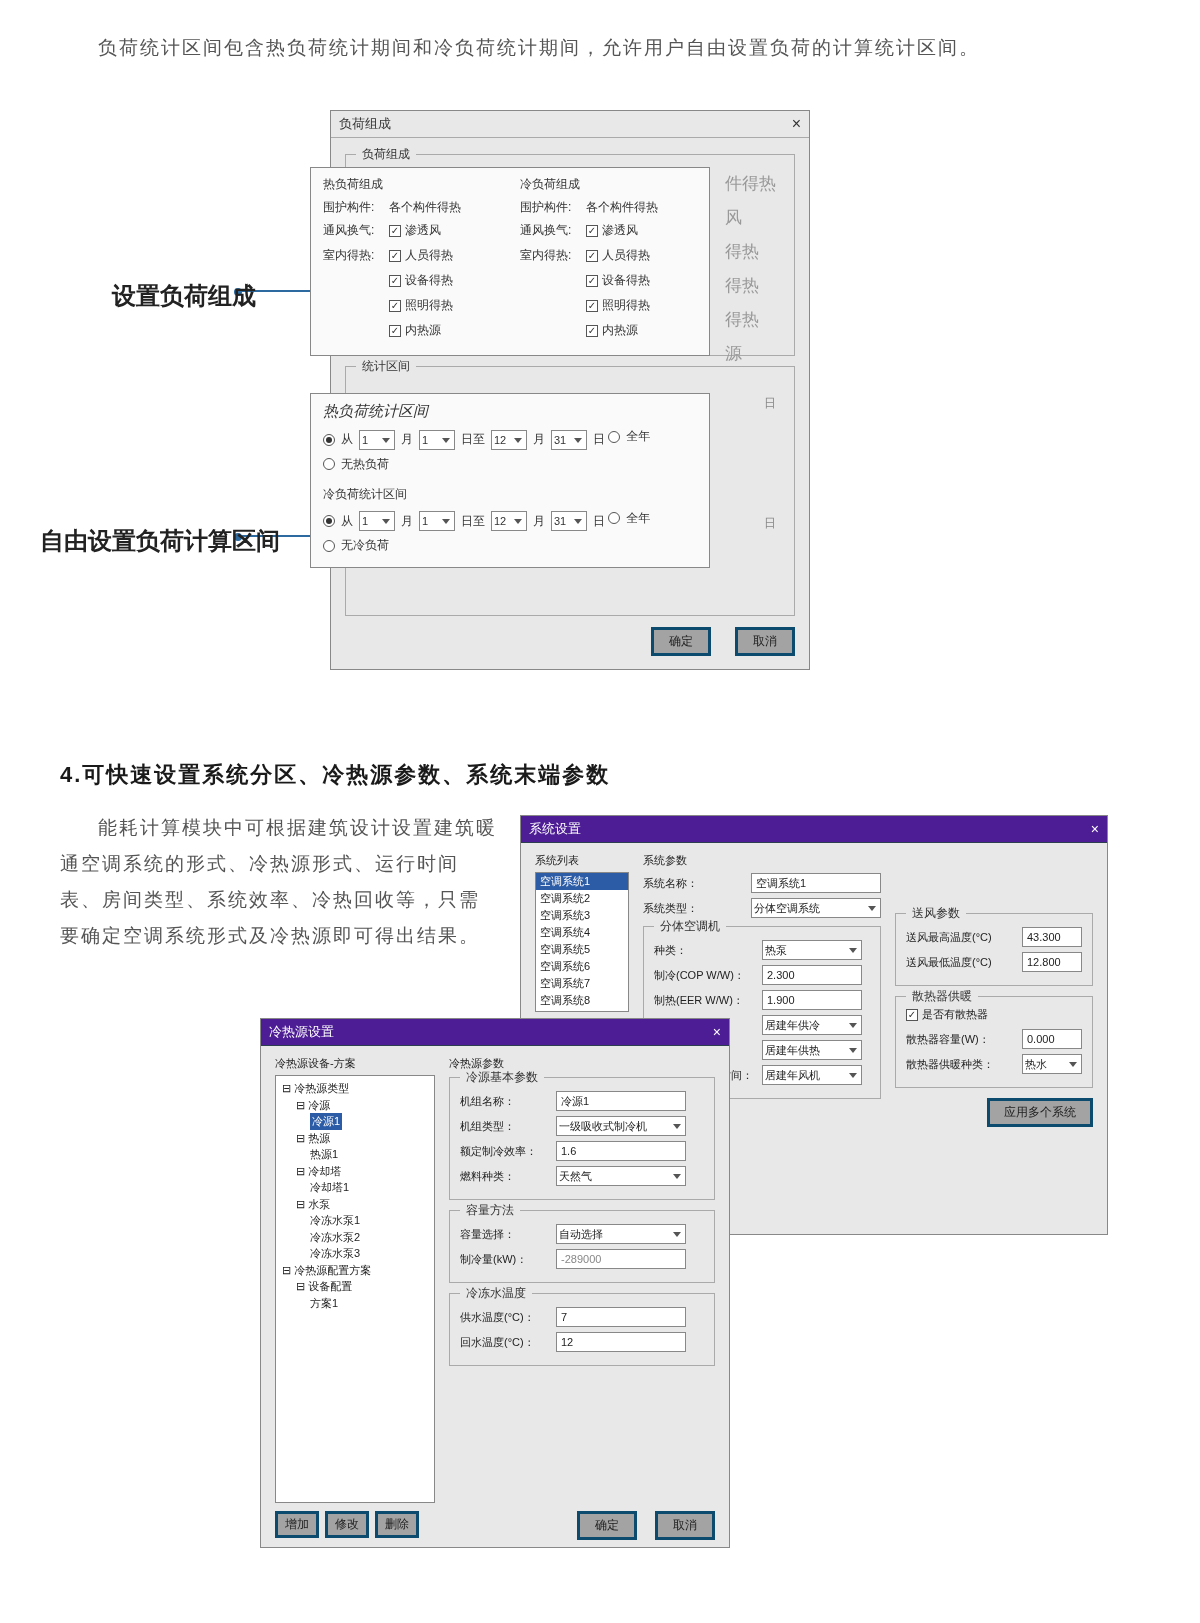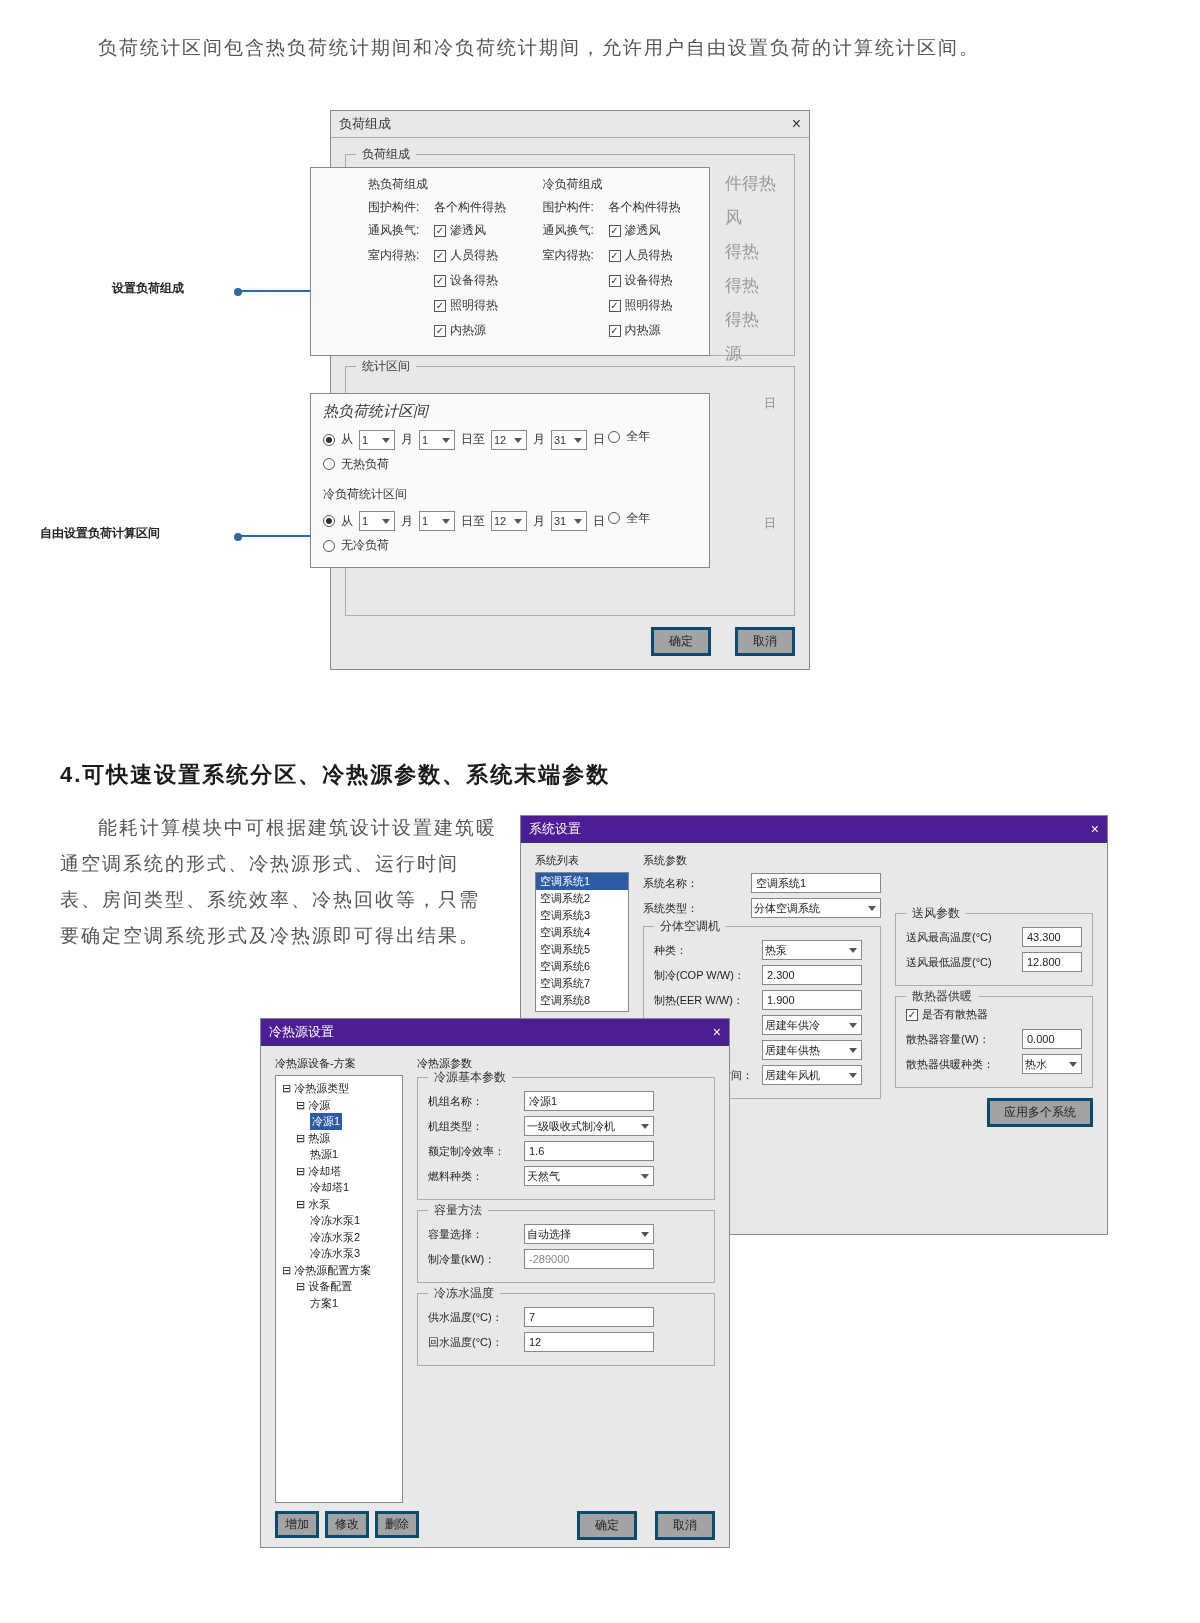--- a/index.html
+++ b/index.html
@@ -9,21 +9,21 @@
     width: 1200px;
     height: 1623px;
     font-family: "Microsoft YaHei", "PingFang SC", Arial, sans-serif;
     background: #fff;
     color: #333;
     position: relative;
   }
   .page-pad { padding: 30px 60px; }
   p.body-text { font-size: 19px; line-height: 1.9; letter-spacing: 2px; color:#555; margin: 0 0 12px 0; }
   p.indent { text-indent: 2em; }
-  .callout-label { font-size: 12px; font-weight: 700; color:#222; position:absolute; white-space:nowrap; }
+  .callout-label { font-size: 24px; font-weight: 700; color:#222; position:absolute; white-space:nowrap; }
   .callout-line { position:absolute; border-top:2px solid #2c6aa0; }
   .callout-line::before { content:""; position:absolute; width:8px; height:8px; background:#2c6aa0; border-radius:50%; top:-4px; }
   .line-left::before{ left:-4px; }
   h2.section-h { font-size:22px; font-weight:700; color:#1a1a1a; margin:40px 0 20px; letter-spacing:2px; }
 
   
   .dlg {
     position:absolute;
     border:1px solid #888;
     background:#e8e8e8;
@@ -133,21 +133,21 @@
     </div>
 
     <div style="position:absolute; right:14px; bottom:10px; display:flex; gap:24px;">
       <span class="btn">确定</span>
       <span class="btn">取消</span>
     </div>
   </div>
 </div>
 
 <div class="overlay-panel" style="left:310px; top:167px; width:400px;">
-  <div style="display:flex; gap:20px;margin-left:45px;">
+  <div style="display:flex; gap:20px;">
     <div style="flex:1;">
       <div style="font-size:12px;margin-bottom:6px;">热负荷组成</div>
       <div class="row">
           <span class="lbl">围护构件:</span>
           <span>各个构件得热</span>
         </div>
       <div class="row">
           <span class="lbl">通风换气:</span>
           <span class="chk">
             <span class="chk-box checked"></span>
@@ -377,21 +377,21 @@
     </div>
   </div>
 </div>
 
 <div class="dlg" style="left:260px; top:1018px; width:470px; height:530px;">
   <div class="dlg-title dark">
     <span>冷热源设置</span>
     <span style="font-size:14px;">×</span>
   </div>
   <div class="dlg-body" style="display:flex; gap:14px; font-size:11px; height:calc(100% - 26px); position:relative;">
-    <div style="width:128px; display:flex; flex-direction:column;">
+    <div style="width:160px; display:flex; flex-direction:column;">
       <div style="margin-bottom:4px;">冷热源设备-方案</div>
       <div class="tree" style="flex:1;">
         <div class="node">⊟ <span>冷热源类型</span></div>
         <div class="node ind1">⊟ <span>冷源</span></div>
         <div class="node ind2"><span class="node sel">冷源1</span></div>
         <div class="node ind1">⊟ <span>热源</span></div>
         <div class="node ind2">热源1</div>
         <div class="node ind1">⊟ <span>冷却塔</span></div>
         <div class="node ind2">冷却塔1</div>
         <div class="node ind1">⊟ <span>水泵</span></div>

